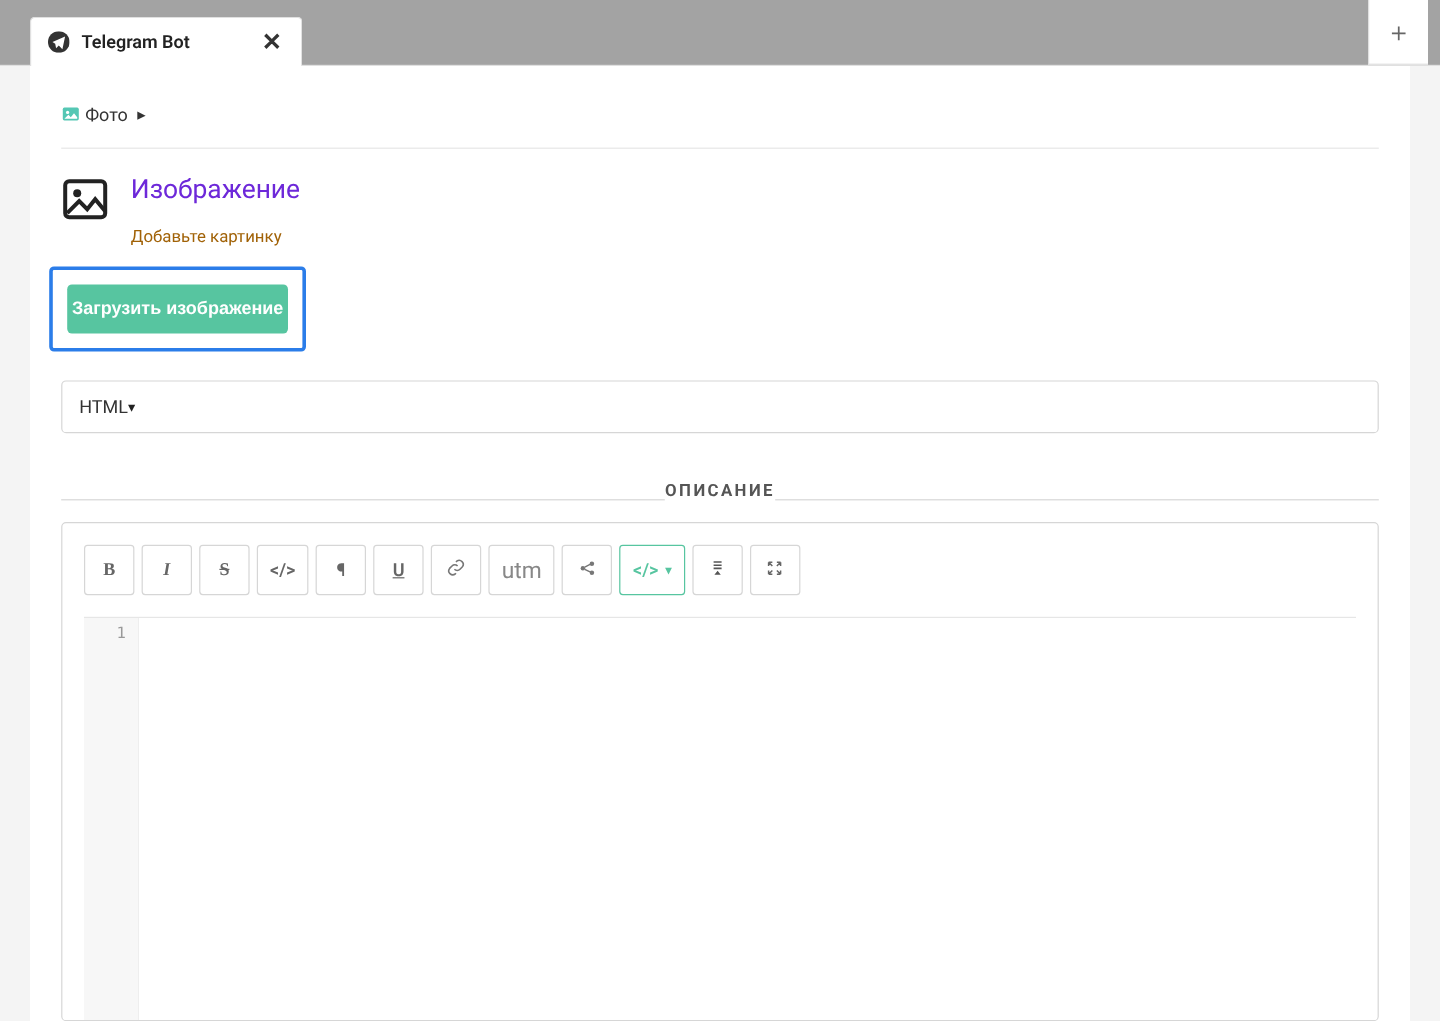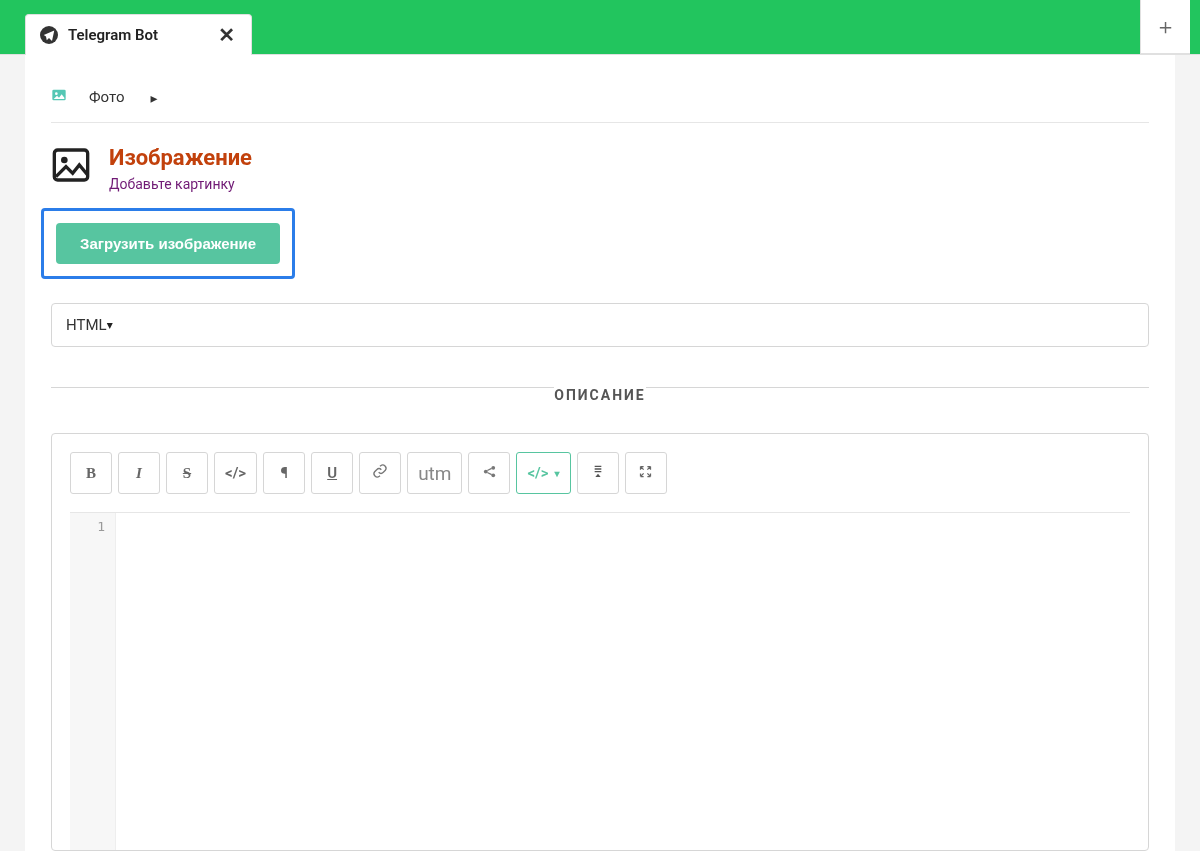--- a/index.html
+++ b/index.html
@@ -14,21 +14,21 @@
 }
 .page {
   display: flex;
   flex-direction: column;
   height: 100%;
 }
 .tabs-bar {
   display: flex;
   align-items: flex-end;
   height: 55px;
-  background: #22c55e;
+  background: #a3a3a3;
   border-bottom: 1px solid #e0e0e0;
   padding-left: 25px;
   position: relative;
 }
 .tab {
   background: #fff;
   border: 1px solid #e0e0e0;
   border-bottom: none;
   border-radius: 4px 4px 0 0;
   padding: 10px 16px 10px 14px;
@@ -72,22 +72,22 @@
   background: #fff;
   margin: 0 25px 0 25px;
   flex: 1;
   padding: 20px 26px 0 26px;
   display: flex;
   flex-direction: column;
   overflow: hidden;
 }
 .breadcrumb-row {
   display: flex;
-  align-items: flex-end;
-  gap: 22px;
+  align-items: flex-start;
+  gap: 4px;
   padding: 12px 0 16px 0;
   border-bottom: 1px solid #e6e6e6;
   margin-bottom: 22px;
 }
 .breadcrumb-row .thumb-icon {
   color: #55c7b4;
 }
 .breadcrumb-row .bc-text {
   font-size: 15px;
   color: #333;
@@ -103,43 +103,43 @@
   gap: 18px;
   margin-bottom: 10px;
 }
 .big-image-icon {
   width: 40px;
   height: 40px;
   color: #333;
 }
 .image-head .titles h2 {
   font-size: 22px;
-  font-weight: 700;
-  color: #c2410c;
-  margin-bottom: 6px;
+  font-weight: 400;
+  color: #6d28d9;
+  margin-bottom: 19px;
 }
 .image-head .titles .sub {
   font-size: 14px;
-  color: #701a75;
+  color: #a16207;
 }
 .highlight-box {
   border: 3px solid #2b7de9;
   border-radius: 4px;
   display: inline-block;
   padding: 12px;
   margin-top: 6px;
   margin-bottom: 24px;
   margin-left: -10px;
 }
 .btn-upload {
   background: #57c5a0;
   color: #fff;
   border: none;
   border-radius: 4px;
-  padding: 12px 24px;
+  padding: 12px 4px;
   font-size: 15px;
   font-weight: 600;
   cursor: pointer;
 }
 .field-label {
   font-size: 14px;
   font-weight: 600;
   color: #222;
   margin-bottom: 10px;
 }
@@ -153,22 +153,22 @@
   color: #333;
   cursor: pointer;
   margin-bottom: 40px;
 }
 .select-box .caret {
   color: #222;
   font-size: 12px;
 }
 .divider-row {
   display: flex;
-  align-items: flex-start;
-  margin-bottom: 30px;
+  align-items: flex-end;
+  margin-bottom: 18px;
 }
 .divider-row .line {
   flex: 1;
   height: 1px;
   background: #d6d6d6;
 }
 .divider-row .label {
   font-size: 14px;
   font-weight: 700;
   letter-spacing: 2px;

